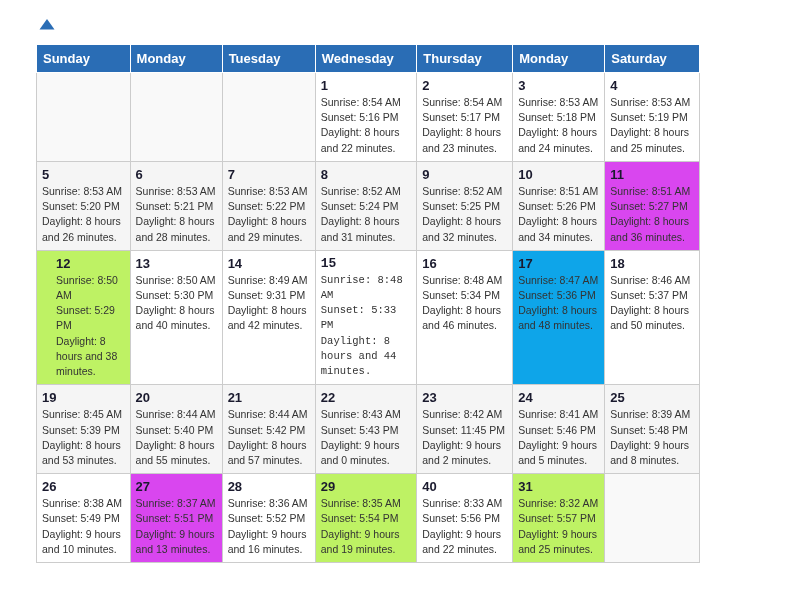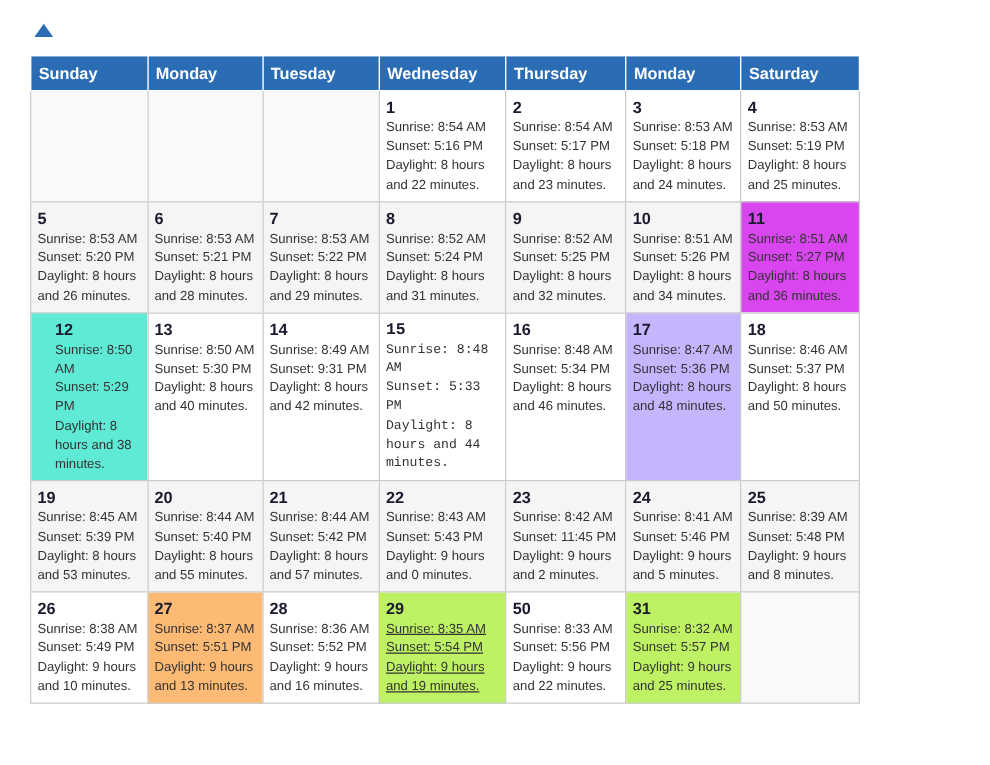--- a/index.html
+++ b/index.html
@@ -5,20 +5,21 @@
     * { box-sizing: border-box; margin: 0; padding: 0; }
     body {
       font-family: Arial, sans-serif;
       background: #fff;
       width: 792px;
       min-height: 612px;
     }
     .page {
       width: 712px;
       padding: 20px 24px 20px 24px;
+      margin-left: 12px;
     }
     .header-row {
       display: flex;
       justify-content: space-between;
       align-items: flex-start;
       margin-bottom: 10px;
     }
     .logo {
       display: flex;
       flex-direction: column;
@@ -204,21 +205,21 @@
 Daylight: 8 hours and 34 minutes.</div>
           </td>
           <td style="background: #d946ef;">
             <span class="cell-date">11</span>
             <div class="cell-info" style="white-space: pre-line;">Sunrise: 8:51 AM
 Sunset: 5:27 PM
 Daylight: 8 hours and 36 minutes.</div>
           </td>
         </tr>
         <tr>
-          <td style="background: #5eead4; padding-left: 19px;">
+          <td style="background: #bef264; padding-left: 19px;">
             <span class="cell-date">12</span>
             <div class="cell-info" style="white-space: pre-line;">Sunrise: 8:50 AM
 Sunset: 5:29 PM
 Daylight: 8 hours and 38 minutes.</div>
           </td>
           <td style="background: rgb(255, 255, 255);">
             <span class="cell-date">13</span>
             <div class="cell-info" style="white-space: pre-line;">Sunrise: 8:50 AM
 Sunset: 5:30 PM
 Daylight: 8 hours and 40 minutes.</div>
@@ -234,21 +235,21 @@
             <div class="cell-info" style="white-space: pre-line;">Sunrise: 8:48 AM
 Sunset: 5:33 PM
 Daylight: 8 hours and 44 minutes.</div>
           </td>
           <td style="background: rgb(255, 255, 255);">
             <span class="cell-date">16</span>
             <div class="cell-info" style="white-space: pre-line;">Sunrise: 8:48 AM
 Sunset: 5:34 PM
 Daylight: 8 hours and 46 minutes.</div>
           </td>
-          <td style="background: #c4b5fd;">
+          <td style="background: #0ea5e9;">
             <span class="cell-date">17</span>
             <div class="cell-info" style="white-space: pre-line;">Sunrise: 8:47 AM
 Sunset: 5:36 PM
 Daylight: 8 hours and 48 minutes.</div>
           </td>
           <td style="background: rgb(255, 255, 255);">
             <span class="cell-date">18</span>
             <div class="cell-info" style="white-space: pre-line;">Sunrise: 8:46 AM
 Sunset: 5:37 PM
 Daylight: 8 hours and 50 minutes.</div>
@@ -298,40 +299,40 @@
 Daylight: 9 hours and 8 minutes.</div>
           </td>
         </tr>
         <tr>
           <td style="background: rgb(255, 255, 255);">
             <span class="cell-date">26</span>
             <div class="cell-info" style="white-space: pre-line;">Sunrise: 8:38 AM
 Sunset: 5:49 PM
 Daylight: 9 hours and 10 minutes.</div>
           </td>
-          <td style="background: #fdba74;">
+          <td style="background: #d946ef;">
             <span class="cell-date">27</span>
             <div class="cell-info" style="white-space: pre-line;">Sunrise: 8:37 AM
 Sunset: 5:51 PM
 Daylight: 9 hours and 13 minutes.</div>
           </td>
           <td style="background: rgb(255, 255, 255);">
             <span class="cell-date">28</span>
             <div class="cell-info" style="white-space: pre-line;">Sunrise: 8:36 AM
 Sunset: 5:52 PM
 Daylight: 9 hours and 16 minutes.</div>
           </td>
           <td style="background: #bef264;">
             <span class="cell-date">29</span>
-            <div class="cell-info" style="white-space: pre-line; text-decoration: underline;">Sunrise: 8:35 AM
+            <div class="cell-info" style="white-space: pre-line;">Sunrise: 8:35 AM
 Sunset: 5:54 PM
 Daylight: 9 hours and 19 minutes.</div>
           </td>
           <td style="background: rgb(255, 255, 255);">
-            <span class="cell-date">50</span>
+            <span class="cell-date">40</span>
             <div class="cell-info" style="white-space: pre-line;">Sunrise: 8:33 AM
 Sunset: 5:56 PM
 Daylight: 9 hours and 22 minutes.</div>
           </td>
           <td style="background: #bef264;">
             <span class="cell-date">31</span>
             <div class="cell-info" style="white-space: pre-line;">Sunrise: 8:32 AM
 Sunset: 5:57 PM
 Daylight: 9 hours and 25 minutes.</div>
           </td>

